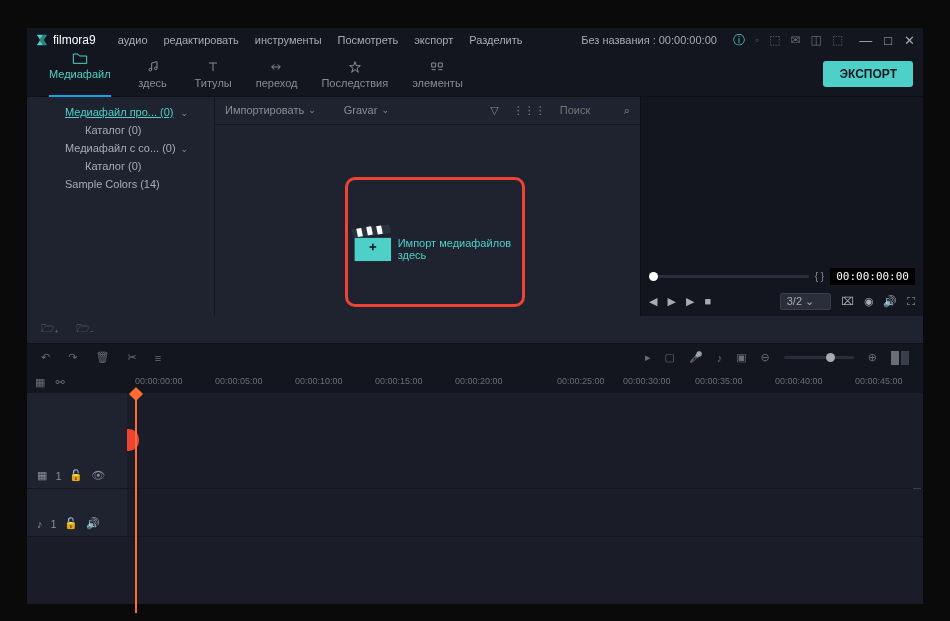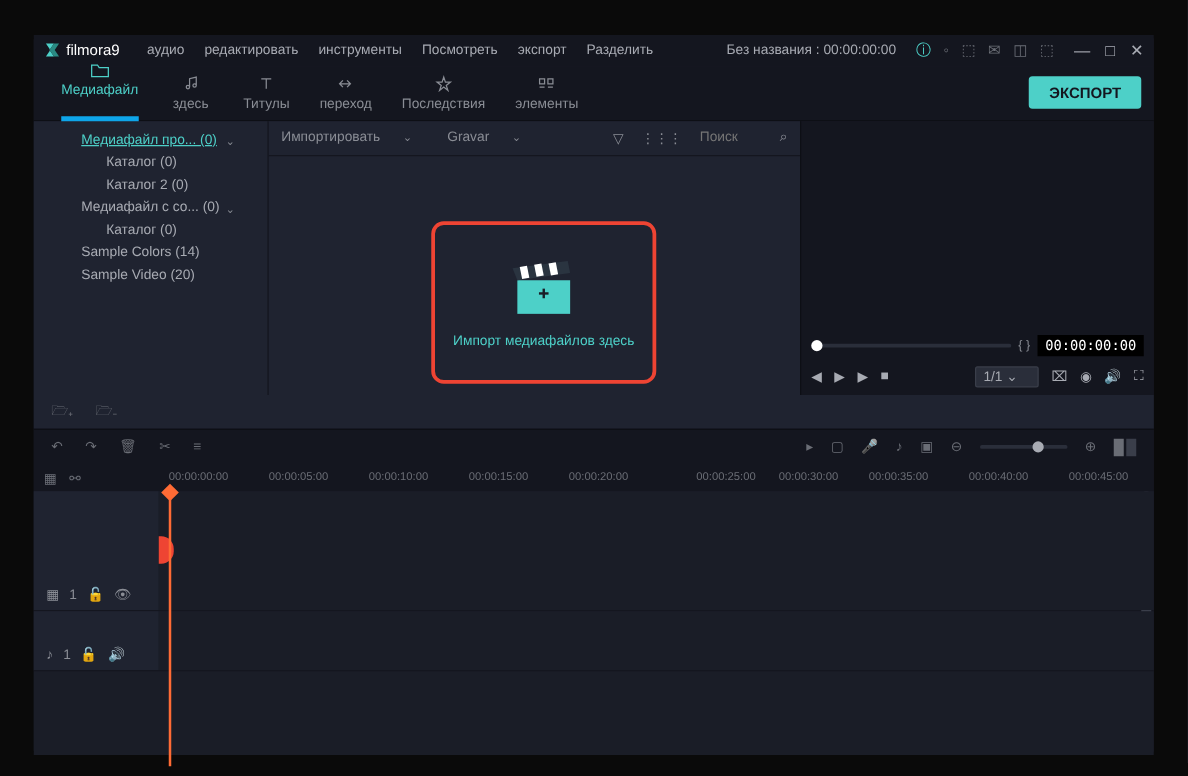--- a/index.html
+++ b/index.html
@@ -16,39 +16,39 @@
 .proj-title{color:#a8abb3;margin-right:8px}
 .title-icons{display:flex;gap:10px;align-items:center}
 .title-icons span{color:#6a6d75;cursor:pointer;font-size:12px}
 .win-ctrl{display:flex;gap:12px;margin-left:8px}
 .win-ctrl span{color:#a8abb3;cursor:pointer;font-size:13px}
 
 
 .tooltabs{height:44px;background:#14161f;display:flex;align-items:center;padding:0 10px;gap:0;border-bottom:1px solid #0d0f15}
 .ttab{display:flex;flex-direction:column;align-items:center;gap:3px;padding:4px 12px;cursor:pointer;color:#8a8d95;min-width:60px}
 .ttab.active{color:#4dd0c8}
-.ttab.active .ttab-label{border-bottom:6px solid #0ea5e9;padding-bottom:15px}
+.ttab.active .ttab-label{border-bottom:2px solid #0ea5e9;padding-bottom:15px}
 .ttab svg{width:16px;height:14px}
 .export-btn{margin-left:auto;background:#4dd0c8;color:#14161f;padding:6px 16px;border-radius:3px;font-weight:600;font-size:12px;cursor:pointer}
 
 
 .main-row{display:flex;height:228px}
 .sidebar{width:187px;background:#1f2330;padding:6px 16px;overflow:hidden}
 .side-item{padding:3px 10px 3px 42px;color:#a8abb3;cursor:pointer;position:relative;white-space:nowrap;overflow:hidden;text-overflow:ellipsis}
 .side-item.lvl1{padding-left:22px}
 .side-item.active{color:#4dd0c8;text-decoration:underline}
 .side-item .chev{position:absolute;right:10px;top:5px;color:#8a8d95;font-size:9px}
 
 .media-panel{flex:1;background:#1f2330;display:flex;flex-direction:column;border-left:1px solid #14161f}
 .media-toolbar{height:28px;display:flex;align-items:center;padding:0 10px;gap:8px;color:#8a8d95;border-bottom:1px solid #14161f}
-.mt-drop{display:flex;align-items:center;gap:18px;cursor:pointer}
+.mt-drop{display:flex;align-items:center;gap:4px;cursor:pointer}
 .mt-right{margin-left:auto;display:flex;align-items:center;gap:14px}
 .mt-search{background:transparent;border:none;color:#8a8d95;width:50px;font-size:11px;outline:none}
 .media-area{flex:1;position:relative}
-.drop-zone{position:absolute;left:130px;top:52px;width:180px;height:130px;border:3px solid #e43;border-radius:10px;display:flex;flex-direction:column;align-items:center;justify-content:center;cursor:pointer}
+.drop-zone{position:absolute;left:130px;top:52px;width:180px;height:130px;border:3px solid #e43;border-radius:10px;display:flex;flex-direction:row;align-items:center;justify-content:center;cursor:pointer}
 .drop-zone svg{width:58px;height:48px}
 .drop-text{color:#4dd0c8;margin-top:14px;font-size:11px}
 
 .preview{width:283px;background:#14161f;border-left:1px solid #0d0f15;position:relative}
 .pv-progress{position:absolute;bottom:32px;left:8px;right:8px;height:14px;display:flex;align-items:center;gap:6px}
 .pv-track{flex:1;height:3px;background:#2a2e3a;border-radius:2px;position:relative}
 .pv-dot{position:absolute;left:0;top:-3px;width:9px;height:9px;background:#fff;border-radius:50%}
 .pv-time{color:#8a8d95;font-size:10px}
 .pv-time2{background:#000;color:#fff;padding:2px 6px;font-family:monospace;font-size:11px}
 .pv-ctrl{position:absolute;bottom:6px;left:8px;right:8px;display:flex;align-items:center;gap:10px;color:#a8abb3}
@@ -161,25 +161,23 @@
         </svg>
       <span>элементы</span>
     </div>
     <div class="export-btn">ЭКСПОРТ</div>
   </div>
 
   <div class="main-row">
     <div class="sidebar">
       <div class="side-item lvl1 active"><span>Медиафайл про... (0)</span><span class="chev">⌄</span></div>
       <div class="side-item">Каталог (0)</div>
-      <div class="side-item">Каталог 2 (0)</div>
       <div class="side-item lvl1"><span>Медиафайл с со... (0)</span><span class="chev">⌄</span></div>
       <div class="side-item">Каталог (0)</div>
       <div class="side-item lvl1">Sample Colors (14)</div>
-      <div class="side-item lvl1">Sample Video (20)</div>
     </div>
 
     <div class="media-panel">
       <div class="media-toolbar">
         <div class="mt-drop">
             <span>Импортировать</span>
             <span style="font-size:9px">⌄</span>
           </div>
         <div class="mt-drop" style="margin-left:20px">
             <span>Gravar</span>
@@ -215,21 +213,21 @@
           </div>
         <span class="pv-time">{   }</span>
         <span class="pv-time2">00:00:00:00</span>
       </div>
       <div class="pv-ctrl">
         <span>◀</span>
         <span>▶</span>
         <span>▶</span>
         <span>■</span>
         <span style="flex:1"></span>
-        <span class="pv-zoom"><span>1/1</span> ⌄</span>
+        <span class="pv-zoom"><span>3/2</span> ⌄</span>
         <span>⌧</span>
         <span>◉</span>
         <span>🔊</span>
         <span>⛶</span>
       </div>
     </div>
   </div>
 
   <div class="folder-bar">
     <span>🗁₊</span>

